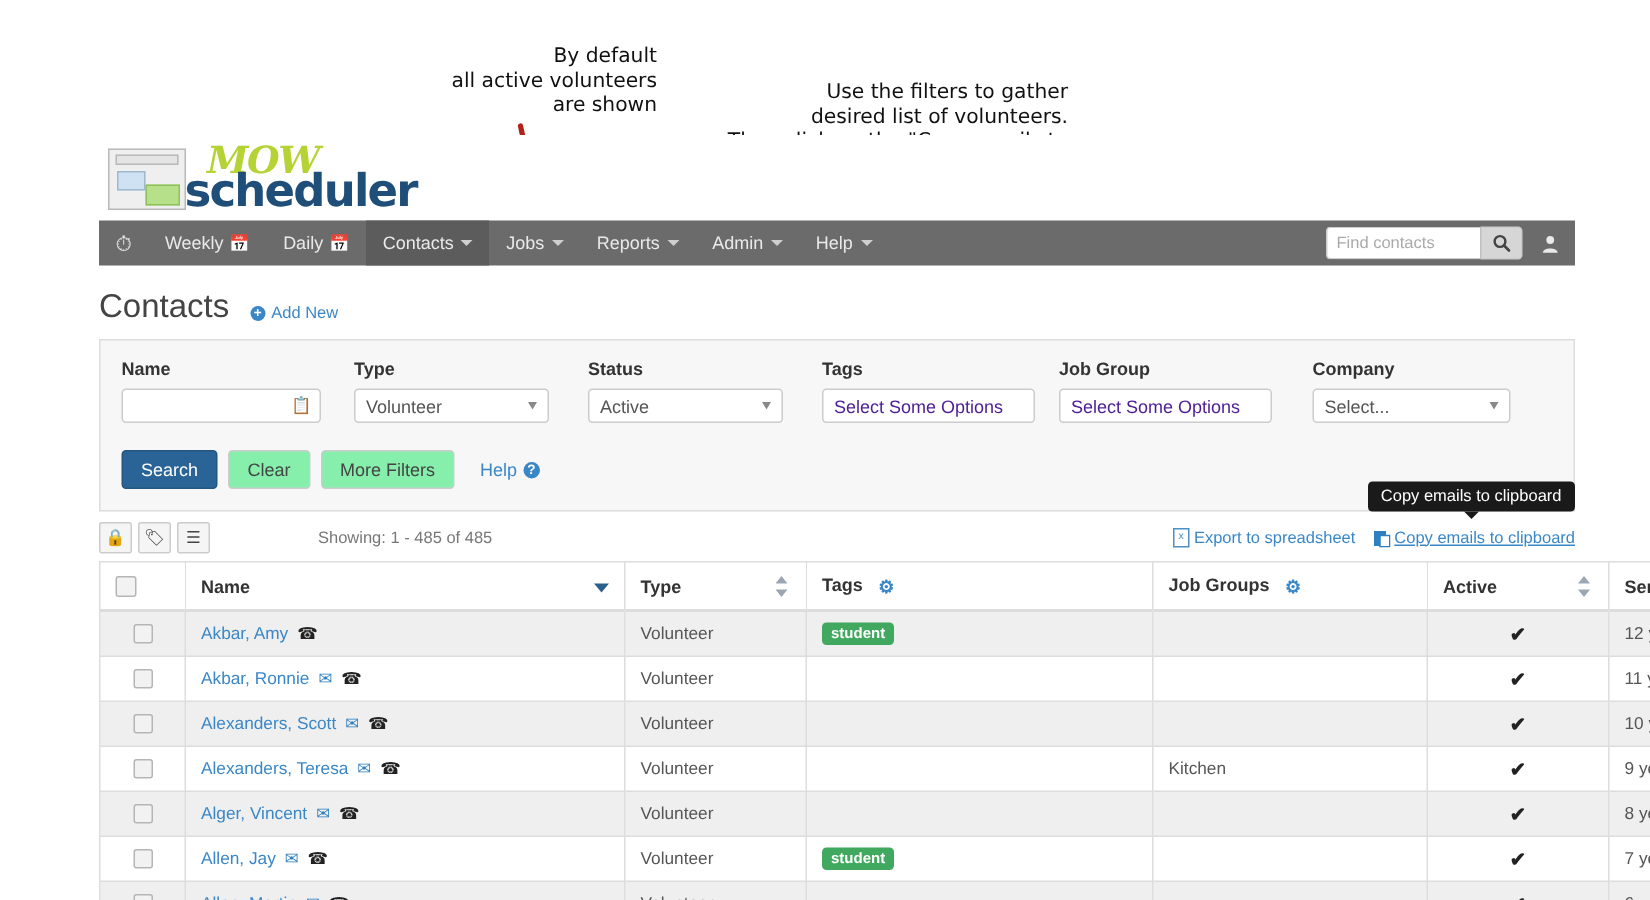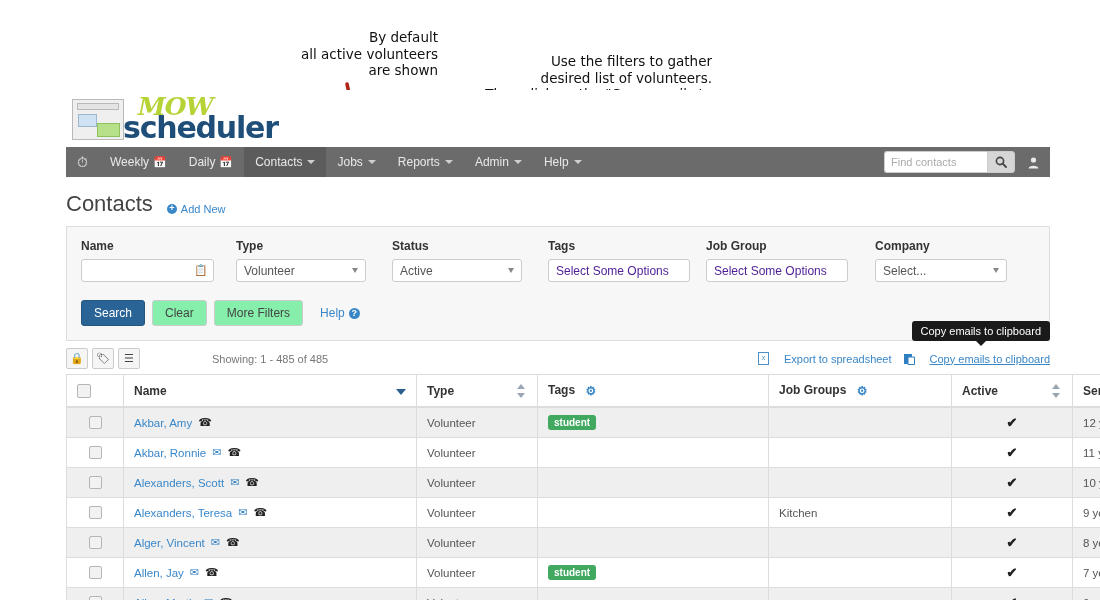--- a/index.html
+++ b/index.html
@@ -330,21 +330,21 @@
     display: flex;
     align-items: center;
     gap: 12px;
     font-size: 11px;
   }
   .tb-link {
     color: #3a87c8;
     cursor: pointer;
     display: flex;
     align-items: center;
-    gap: 15px;
+    gap: 3px;
   }
   .tb-link .lbl { text-decoration: none; }
   #copy-emails-link .lbl { text-decoration: underline; }
   .mini-sheet {
     display: inline-block;
     width: 9px; height: 11px;
     border: 1px solid #4d90c9;
     background: #ffffff;
     font-size: 7px;
     line-height: 10px;

